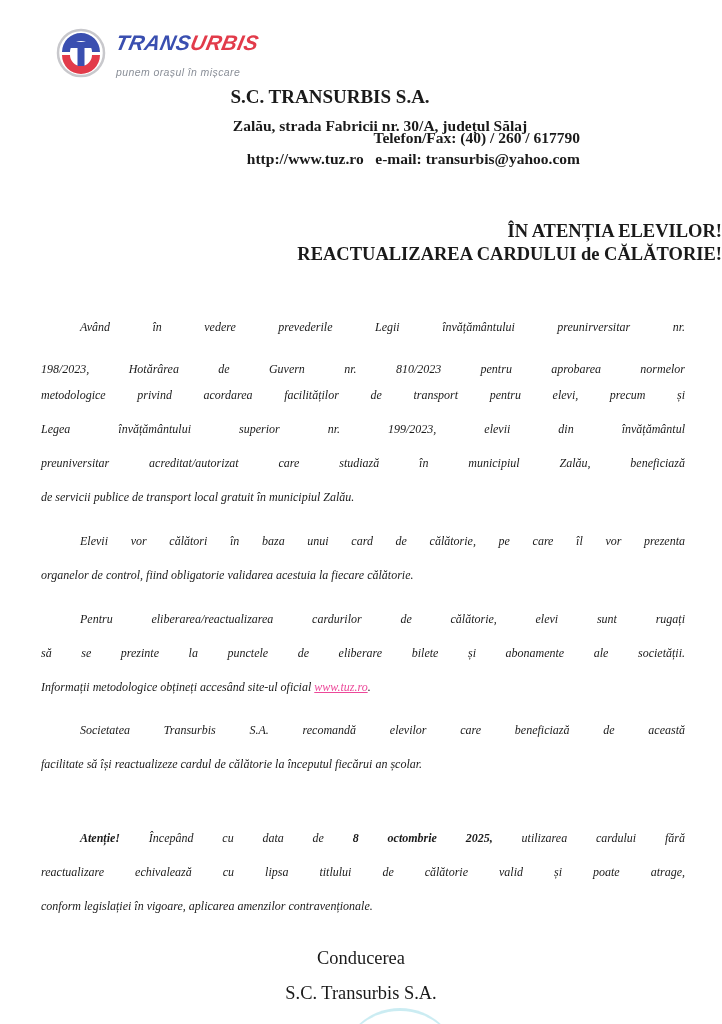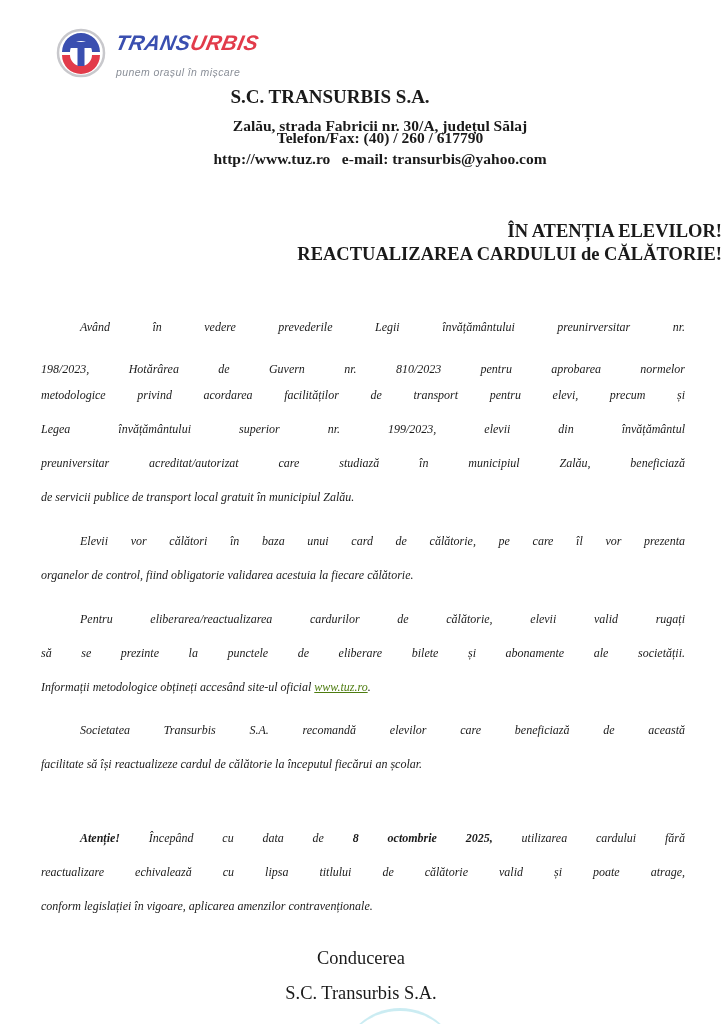--- a/index.html
+++ b/index.html
@@ -12,32 +12,32 @@
            transform: skewX(-12deg); line-height: 1; }
   .brand .b1 { color: #3a4fb0; }
   .brand .b2 { color: #e23b4a; }
   .slogan { position: absolute; left: 64px; top: 40px; font-family: "Liberation Sans", sans-serif;
             font-style: italic; font-size: 10.5px; color: #8a8f98; letter-spacing: 0.4px; }
 
   .header { position: absolute; left: 0; width: 722px; text-align: center; font-weight: bold; }
   .h-company { top: 86px; left: 130px; width: 400px; font-size: 19px; }
   .h-line { font-size: 15.5px; }
   .h-addr { top: 117px; left: 180px; width: 400px; }
-  .h-phone { top: 129px; left: 180px; width: 400px; }
-  .h-web { top: 150px; left: 180px; width: 400px; white-space: pre; }
+  .h-phone { top: 129px; left: 180px; width: 400px; text-align: right; }
+  .h-web { top: 150px; left: 180px; width: 400px; white-space: pre; text-align: right; }
 
   .title { position: absolute; left: 0; width: 722px; text-align: right; font-weight: bold; font-size: 18.5px; }
   .t1 { top: 221px; }
   .t2 { top: 244px; }
 
   .line { position: absolute; left: 41px; width: 644px; font-size: 12px; line-height: 22px;
           white-space: nowrap; text-align: justify; text-align-last: justify; font-style: italic; }
   .line.last { text-align-last: left; }
   .line.indent { left: 80px; width: 605px; }
-  .link { color: #4d7c0f; text-decoration: underline; }
+  .link { color: #ec4899; text-decoration: underline; }
   b { font-weight: bold; }
 
   .sign { position: absolute; left: 0; width: 722px; text-align: center; font-size: 18.4px; }
   .s1 { top: 948px; text-align: center; }
   .s2 { top: 983px; }
 
   .stamp { position: absolute; left: 340px; top: 1008px; width: 120px; height: 60px;
            border-top: 3px solid #bfe8f0; border-radius: 60px 60px 0 0; opacity: 0.8; }
 </style>
 </head>
@@ -66,21 +66,21 @@
 <div class="line indent" style="top:316px">Având în vedere prevederile Legii învățământului preunirversitar nr.</div>
 <div class="line" style="top:358px">198/2023, Hotărârea de Guvern nr. 810/2023 pentru aprobarea normelor</div>
 <div class="line" style="top:384px">metodologice privind acordarea facilităților de transport pentru elevi, precum și</div>
 <div class="line" style="top:418px">Legea învățământului superior nr. 199/2023, elevii din învățământul</div>
 <div class="line" style="top:452px">preuniversitar acreditat/autorizat care studiază în municipiul Zalău, beneficiază</div>
 <div class="line last" style="top:486px">de servicii publice de transport local gratuit în municipiul Zalău.</div>
 
 <div class="line indent" style="top:530px">Elevii vor călători în baza unui card de călătorie, pe care îl vor prezenta</div>
 <div class="line last" style="top:564px">organelor de control, fiind obligatorie validarea acestuia la fiecare călătorie.</div>
 
-<div class="line indent" style="top:608px">Pentru eliberarea/reactualizarea cardurilor de călătorie, elevii valid rugați</div>
+<div class="line indent" style="top:608px">Pentru eliberarea/reactualizarea cardurilor de călătorie, elevi sunt rugați</div>
 <div class="line" style="top:642px">să se prezinte la punctele de eliberare bilete și abonamente ale societății.</div>
 <div class="line last" style="top:676px"><span>Informații metodologice obțineți accesând site-ul oficial </span><a class="link" href="#">www.tuz.ro</a><span>.</span></div>
 
 <div class="line indent" style="top:719px">Societatea Transurbis S.A. recomandă elevilor care beneficiază de această</div>
 <div class="line last" style="top:753px">facilitate să își reactualizeze cardul de călătorie la începutul fiecărui an școlar.</div>
 
 <div class="line indent" style="top:827px"><b>Atenție!</b><span> Începând cu data de </span><b>8 octombrie 2025,</b><span> utilizarea cardului fără</span></div>
 <div class="line" style="top:861px">reactualizare echivalează cu lipsa titlului de călătorie valid și poate atrage,</div>
 <div class="line last" style="top:895px">conform legislației în vigoare, aplicarea amenzilor contravenționale.</div>
 

